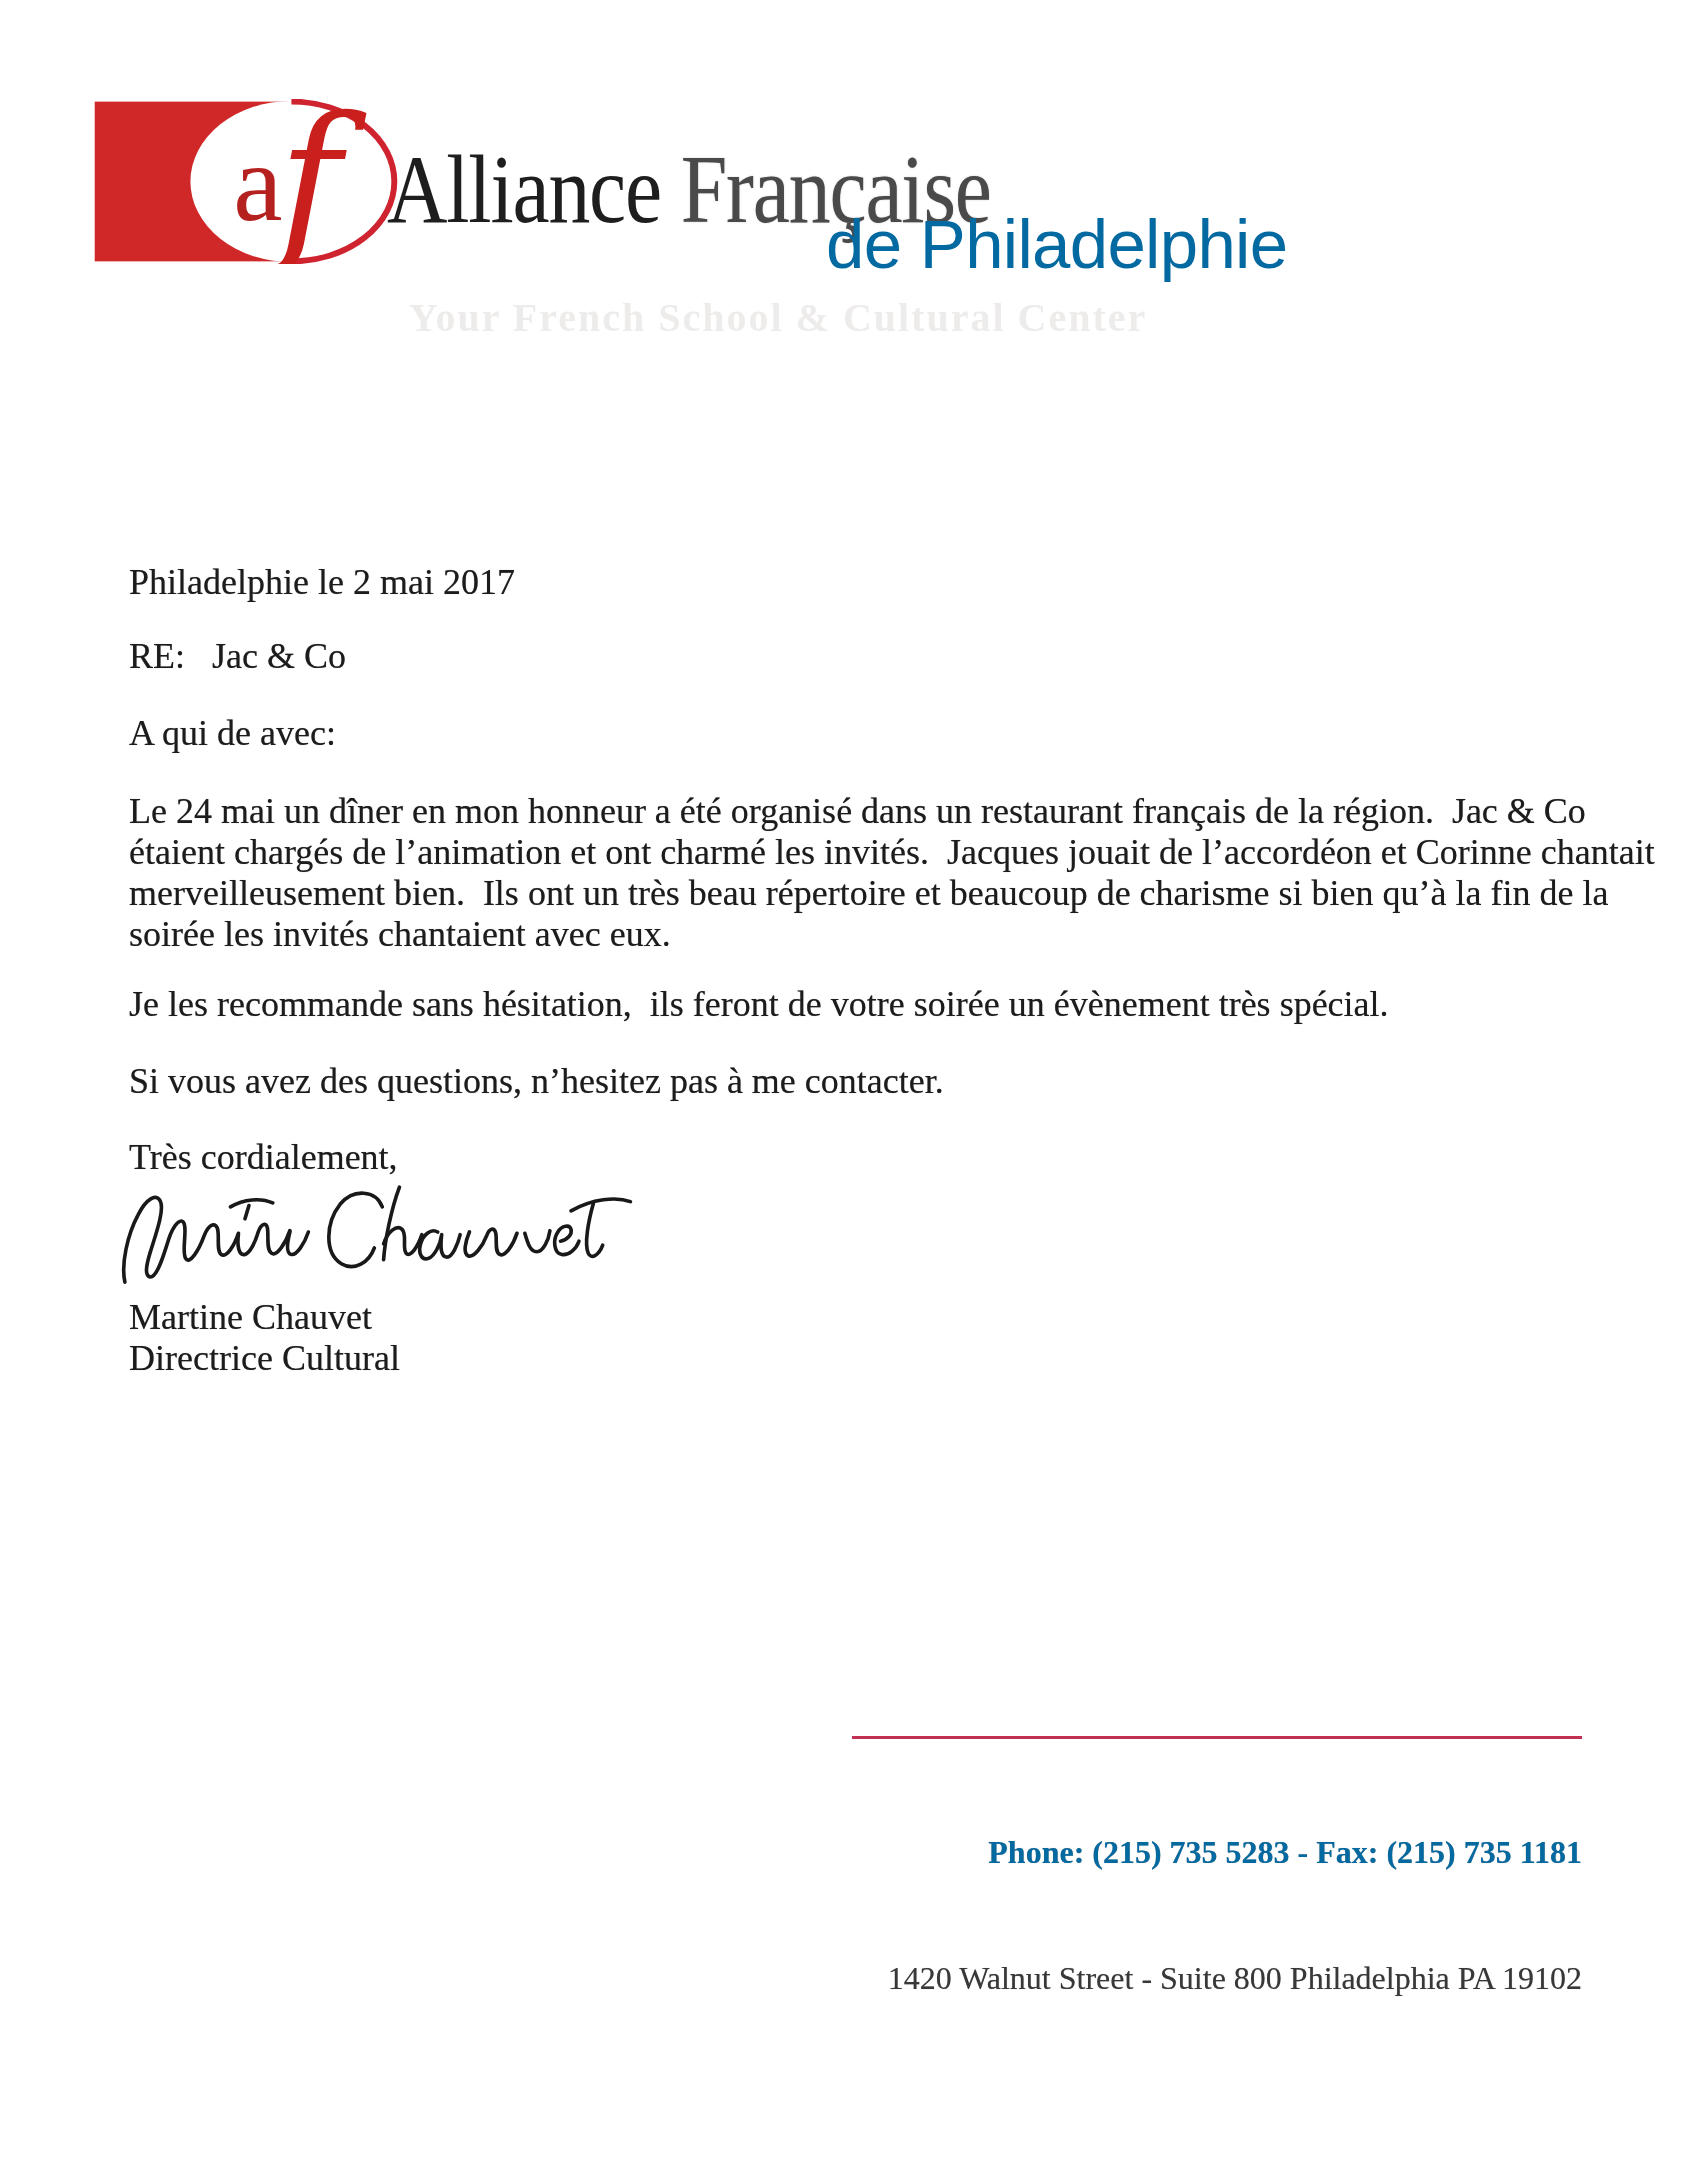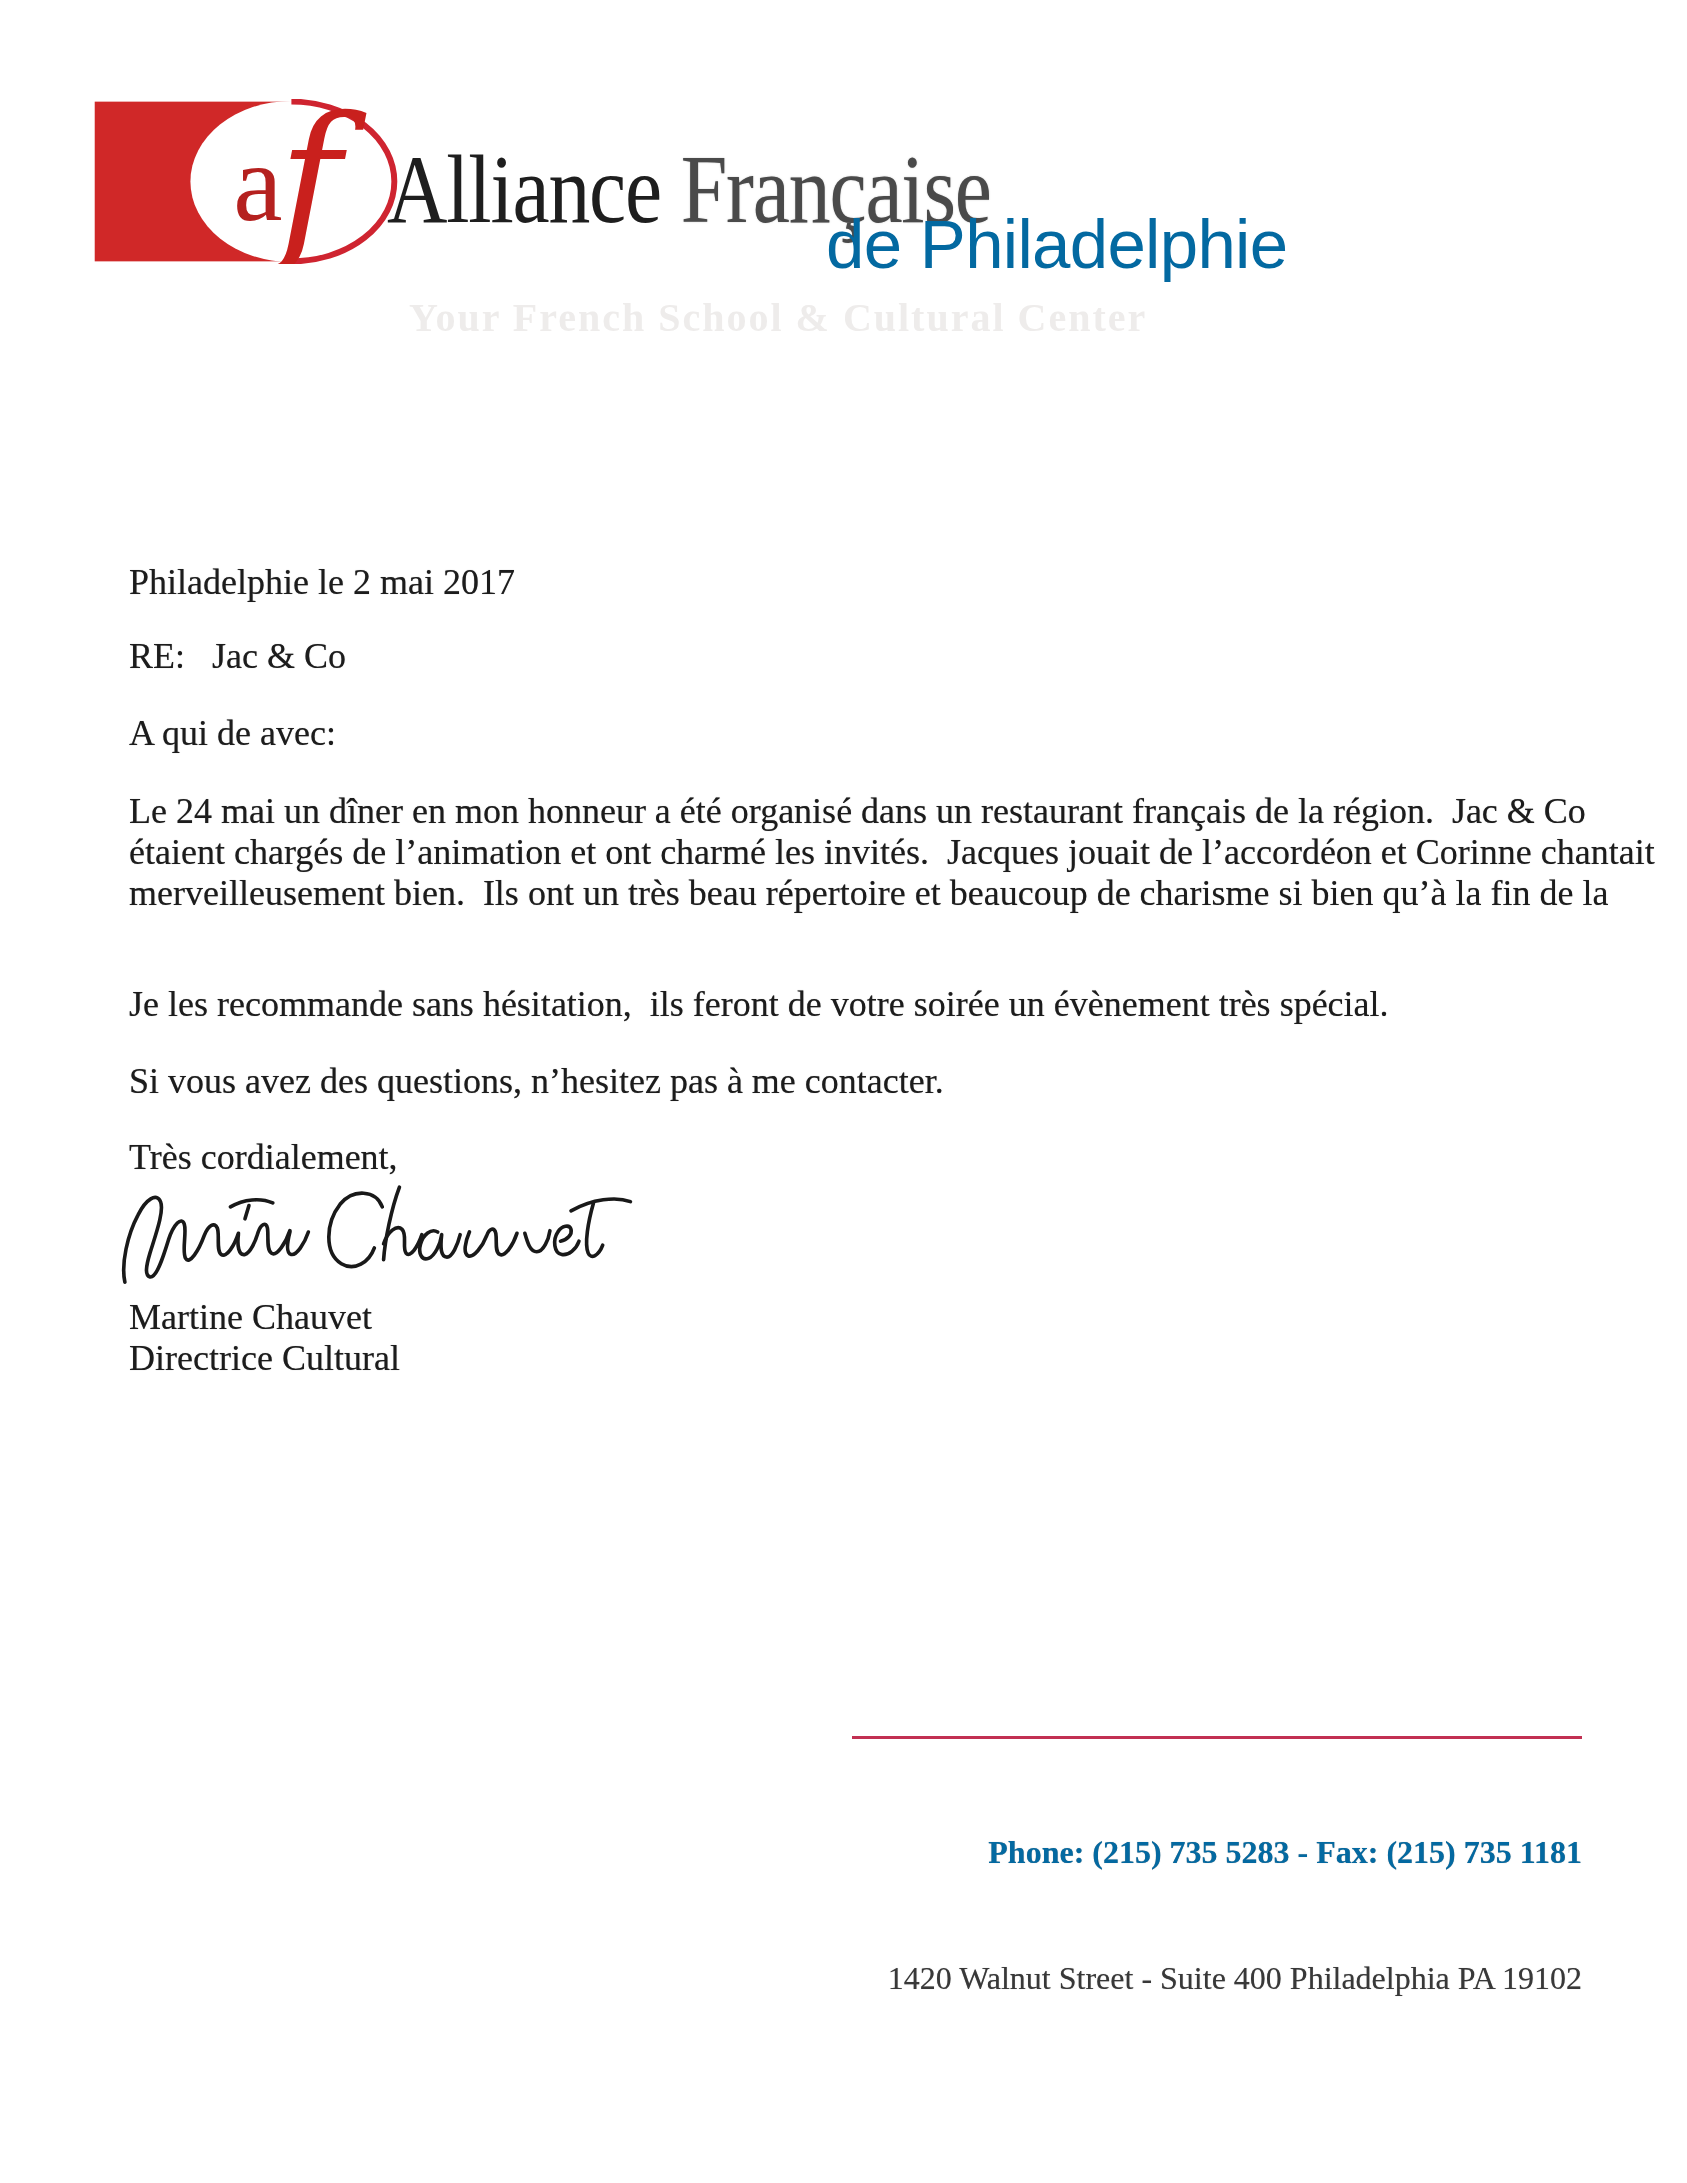--- a/index.html
+++ b/index.html
@@ -78,20 +78,21 @@
   <div class="city-name">de Philadelphie</div>
   <div class="tagline">Your French School &amp; Cultural Center</div>
 
   <div class="bodyline" style="top:562px">Philadelphie le 2 mai 2017</div>
   <div class="bodyline" style="top:636px">RE:   Jac &amp; Co</div>
   <div class="bodyline" style="top:713px">A qui de avec:</div>
 
   <div class="bodyline" style="top:791px">Le 24 mai un dîner en mon honneur a été organisé dans un restaurant français de la région.  Jac &amp; Co</div>
   <div class="bodyline" style="top:873px">merveilleusement bien.  Ils ont un très beau répertoire et beaucoup de charisme si bien qu’à la fin de la</div>
   <div class="bodyline" style="top:832px">étaient chargés de l’animation et ont charmé les invités.  Jacques jouait de l’accordéon et Corinne chantait</div>
+  <div class="bodyline" style="top:914px">soirée les invités chantaient avec eux.</div>
 
   <div class="bodyline" style="top:984px">Je les recommande sans hésitation,  ils feront de votre soirée un évènement très spécial.</div>
   <div class="bodyline" style="top:1061px">Si vous avez des questions, n’hesitez pas à me contacter.</div>
   <div class="bodyline" style="top:1137px">Très cordialement,</div>
 
   <svg class="sig-svg" width="516" height="132" viewBox="0 0 780 200" xmlns="http://www.w3.org/2000/svg" aria-hidden="true">
     <g fill="none" stroke="#191919" stroke-width="5.5" stroke-linecap="round" stroke-linejoin="round">
 
       <path d="M 8,176 C 2,148 12,104 28,74 C 40,50 56,40 62,54 C 68,68 54,106 46,132 C 40,152 38,166 46,168 C 56,170 66,138 74,112 C 82,88 94,76 98,88 C 102,100 94,130 100,140 C 106,150 120,128 128,106 C 134,90 144,84 148,94 C 152,104 146,128 154,134 C 162,140 174,120 180,102"></path>
       <path d="M 180,104 C 178,120 180,136 190,134 C 198,132 206,114 210,100 C 214,88 222,84 224,94 C 226,106 222,126 230,132 C 238,138 252,116 258,98"></path>
@@ -110,18 +111,18 @@
       <path d="M 684,68 C 716,50 752,46 774,54"></path>
     </g>
   </svg>
 
   <div class="bodyline" style="top:1297px">Martine Chauvet</div>
   <div class="bodyline" style="top:1338px">Directrice Cultural</div>
 
   <div class="footer-rule"></div>
   <div class="footer-block">
     <div class="footer-line-strong">Phone: (215) 735 5283 - Fax: (215) 735 1181</div>
-    <div class="footer-line">1420 Walnut Street - Suite 400 Philadelphia PA 19102</div>
+    <div class="footer-line">1420 Walnut Street - Suite 800 Philadelphia PA 19102</div>
     
   </div>
 
 </div>
 
 
 </body></html>

